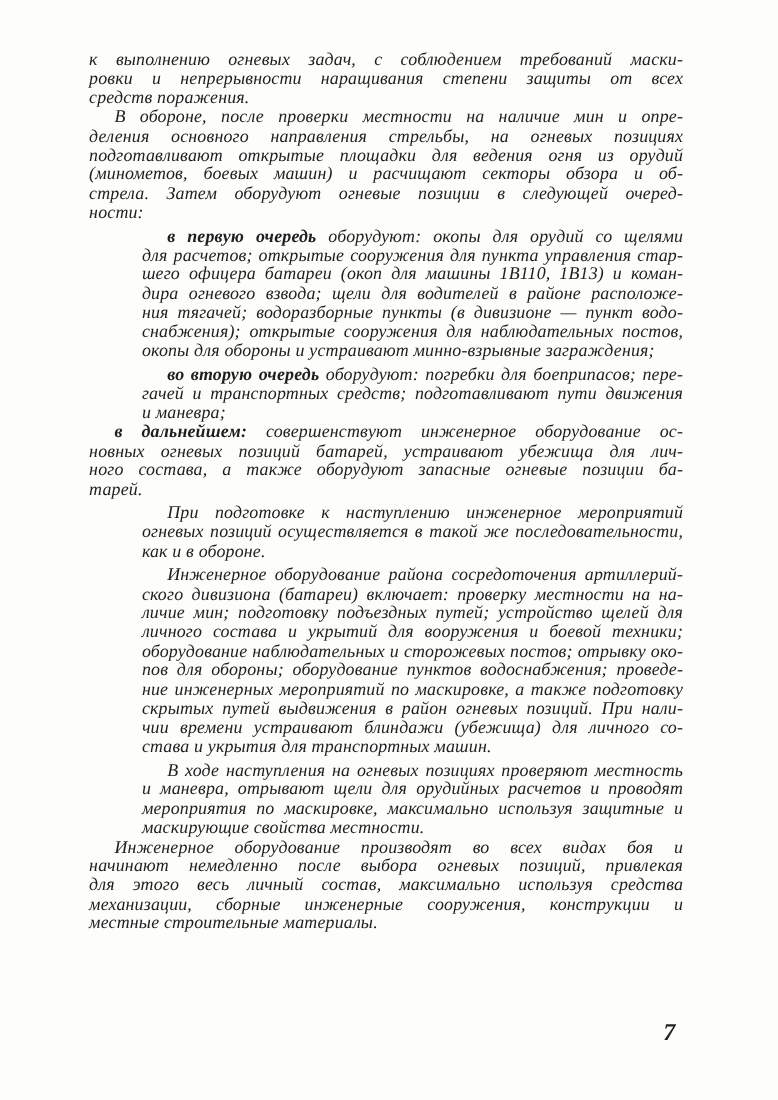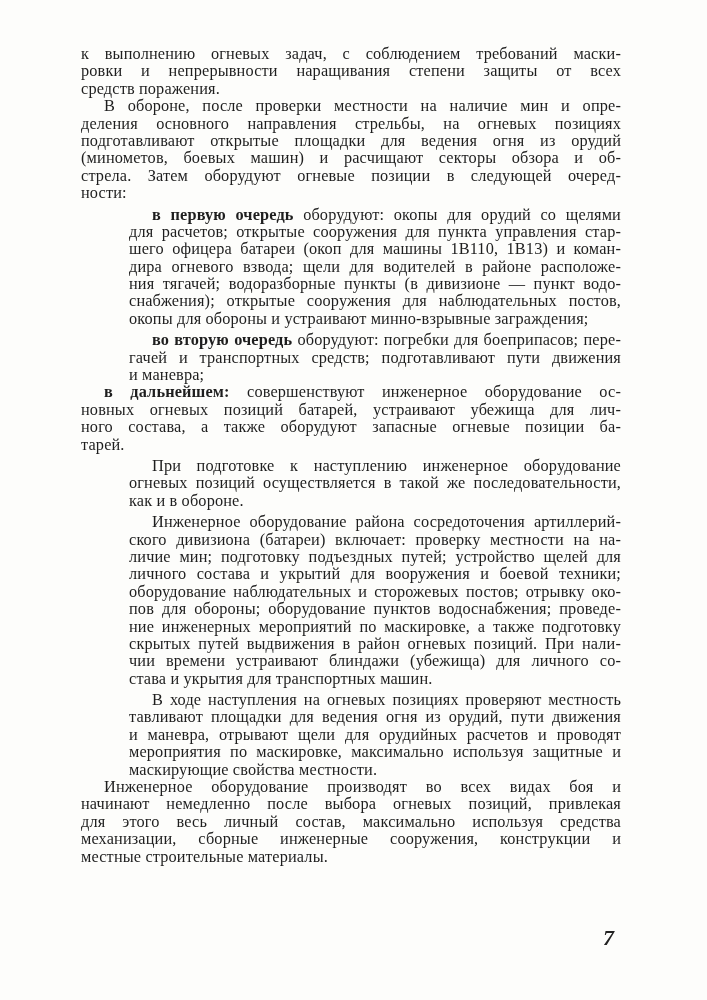--- a/index.html
+++ b/index.html
@@ -10,20 +10,21 @@
       position: relative;
     }
     .page {
       position: absolute;
       left: 81px; top: 45px;
       width: 540px;
       font-family: "Liberation Serif", "DejaVu Serif", serif;
       font-size: 16.3px;
       color: #1e1e1e;
       letter-spacing: 0.15px;
+      font-style: italic;
     }
     .para { margin: 0; }
     .para.gap { margin-top: 4px; margin-left: 48px; }
     .line {
       display: block;
       height: 17.4px;
       line-height: 17.4px;
       text-align: justify;
       text-align-last: justify;
       white-space: nowrap;
@@ -79,41 +80,40 @@
   </p>
 
   <p class="para">
     <span class="line indent"><b class="bold">в дальнейшем:</b><span> совершенствуют инженерное оборудование ос-</span></span>
     <span class="line">новных огневых позиций батарей, устраивают убежища для лич-</span>
     <span class="line">ного состава, а также оборудуют запасные огневые позиции ба-</span>
     <span class="line last">тарей.</span>
   </p>
 
   <p class="para gap">
-    <span class="line indent">При подготовке к наступлению инженерное оборудование</span>
+    <span class="line indent">При подготовке к наступлению инженерное мероприятий</span>
     <span class="line">огневых позиций осуществляется в такой же последовательности,</span>
     <span class="line last">как и в обороне.</span>
   </p>
 
   <p class="para gap">
     <span class="line indent">Инженерное оборудование района сосредоточения артиллерий-</span>
     <span class="line">ского дивизиона (батареи) включает: проверку местности на на-</span>
     <span class="line">личие мин; подготовку подъездных путей; устройство щелей для</span>
     <span class="line">личного состава и укрытий для вооружения и боевой техники;</span>
     <span class="line">оборудование наблюдательных и сторожевых постов; отрывку око-</span>
     <span class="line">пов для обороны; оборудование пунктов водоснабжения; проведе-</span>
     <span class="line">ние инженерных мероприятий по маскировке, а также подготовку</span>
     <span class="line">скрытых путей выдвижения в район огневых позиций. При нали-</span>
     <span class="line">чии времени устраивают блиндажи (убежища) для личного со-</span>
     <span class="line last">става и укрытия для транспортных машин.</span>
   </p>
 
   <p class="para gap">
     <span class="line indent">В ходе наступления на огневых позициях проверяют местность</span>
-    <span class="line">тавливают площадки для ведения огня из орудий, пути движения</span>
     <span class="line">и маневра, отрывают щели для орудийных расчетов и проводят</span>
     <span class="line">мероприятия по маскировке, максимально используя защитные и</span>
     <span class="line last">маскирующие свойства местности.</span>
   </p>
 
   <p class="para">
     <span class="line indent">Инженерное оборудование производят во всех видах боя и</span>
     <span class="line">начинают немедленно после выбора огневых позиций, привлекая</span>
     <span class="line">для этого весь личный состав, максимально используя средства</span>
     <span class="line">механизации, сборные инженерные сооружения, конструкции и</span>

